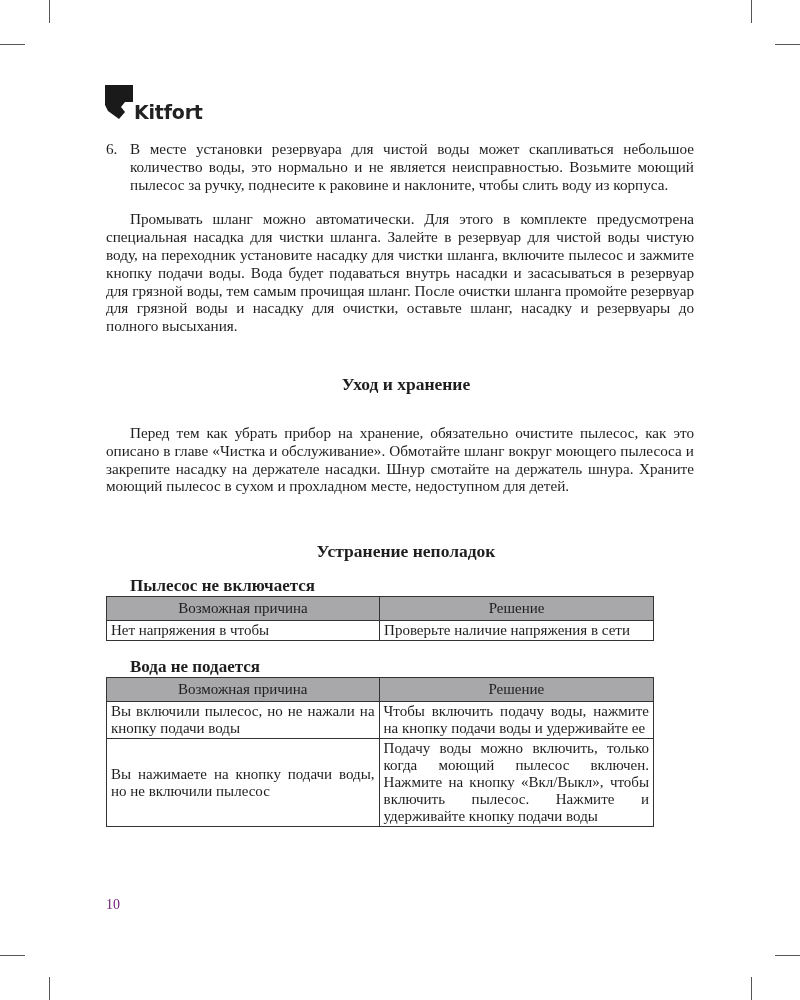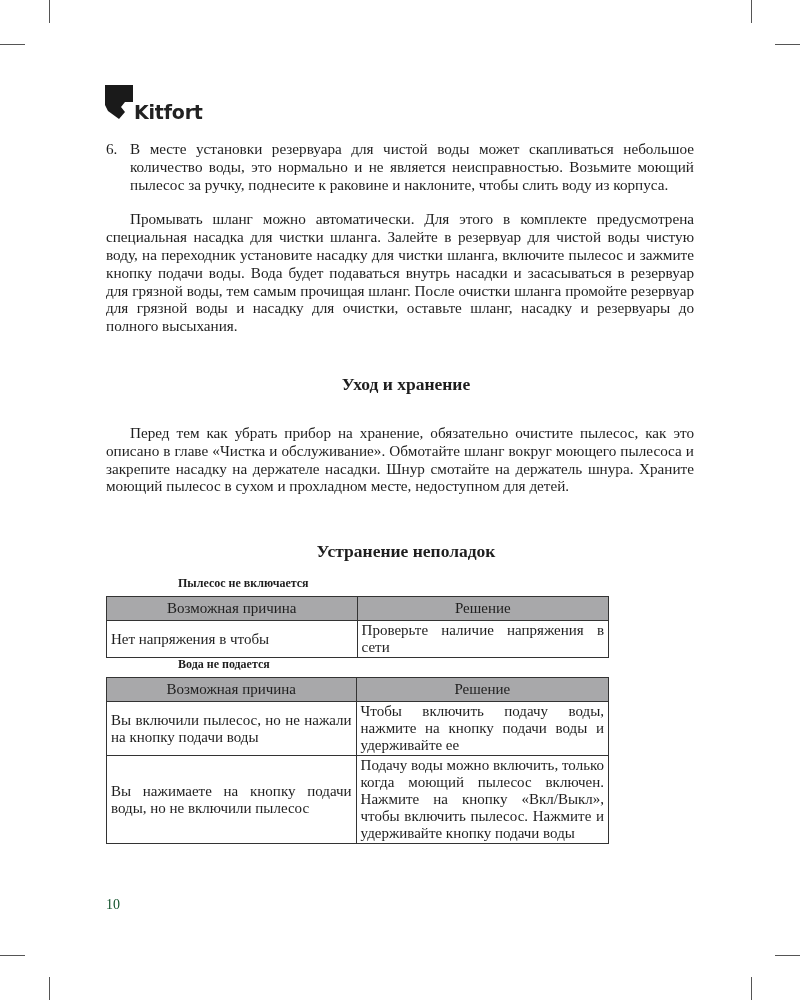--- a/index.html
+++ b/index.html
@@ -15,31 +15,31 @@
                font-weight: bold; font-size: 19px; color: #222; letter-spacing: -0.2px; }
 
   .content { position: absolute; left: 106px; width: 588px; }
   p { margin: 0; font-size: 15.2px; line-height: 17.8px; text-align: justify; }
   .numbered { position: relative; padding-left: 24px; }
   .num { position: absolute; left: 0; top: 0; }
   .indent { text-indent: 24px; margin-top: 17px; }
 
   h2 { position: absolute; left: 112px; width: 588px; margin: 0; text-align: center;
        font-size: 17.5px; font-weight: bold; }
-  .sub { position: absolute; left: 130px; font-size: 12px; font-weight: bold; margin-left: 48px; }
+  .sub { position: absolute; left: 130px; font-size: 17px; font-weight: bold; }
 
-  table { position: absolute; left: 106px; width: 503px; border-collapse: collapse;
+  table { position: absolute; left: 106px; width: 548px; border-collapse: collapse;
           font-size: 15px; line-height: 17px; }
   td, th { border: 1.5px solid #333; padding: 1px 4px; vertical-align: middle; }
   th { background: #a8a8aa; font-weight: normal; text-align: center; height: 19px; padding: 2px 4px; }
   td { text-align: justify; }
   col.c1 { width: 294px; }
   col.c2 { width: 295px; }
 
-  .page-num { position: absolute; left: 106px; top: 897px; font-size: 14px; color: #14532d; }
+  .page-num { position: absolute; left: 106px; top: 897px; font-size: 14px; color: #701a75; }
 </style>
 </head>
 <body>
 
 <div class="crop v" style="left:49px;top:0;height:23px;"></div>
 <div class="crop h" style="left:0;top:44px;width:25px;"></div>
 <div class="crop v" style="left:751px;top:0;height:23px;"></div>
 <div class="crop h" style="left:775px;top:44px;width:25px;"></div>
 <div class="crop h" style="left:0;top:955px;width:25px;"></div>
 <div class="crop v" style="left:49px;top:977px;height:23px;"></div>

